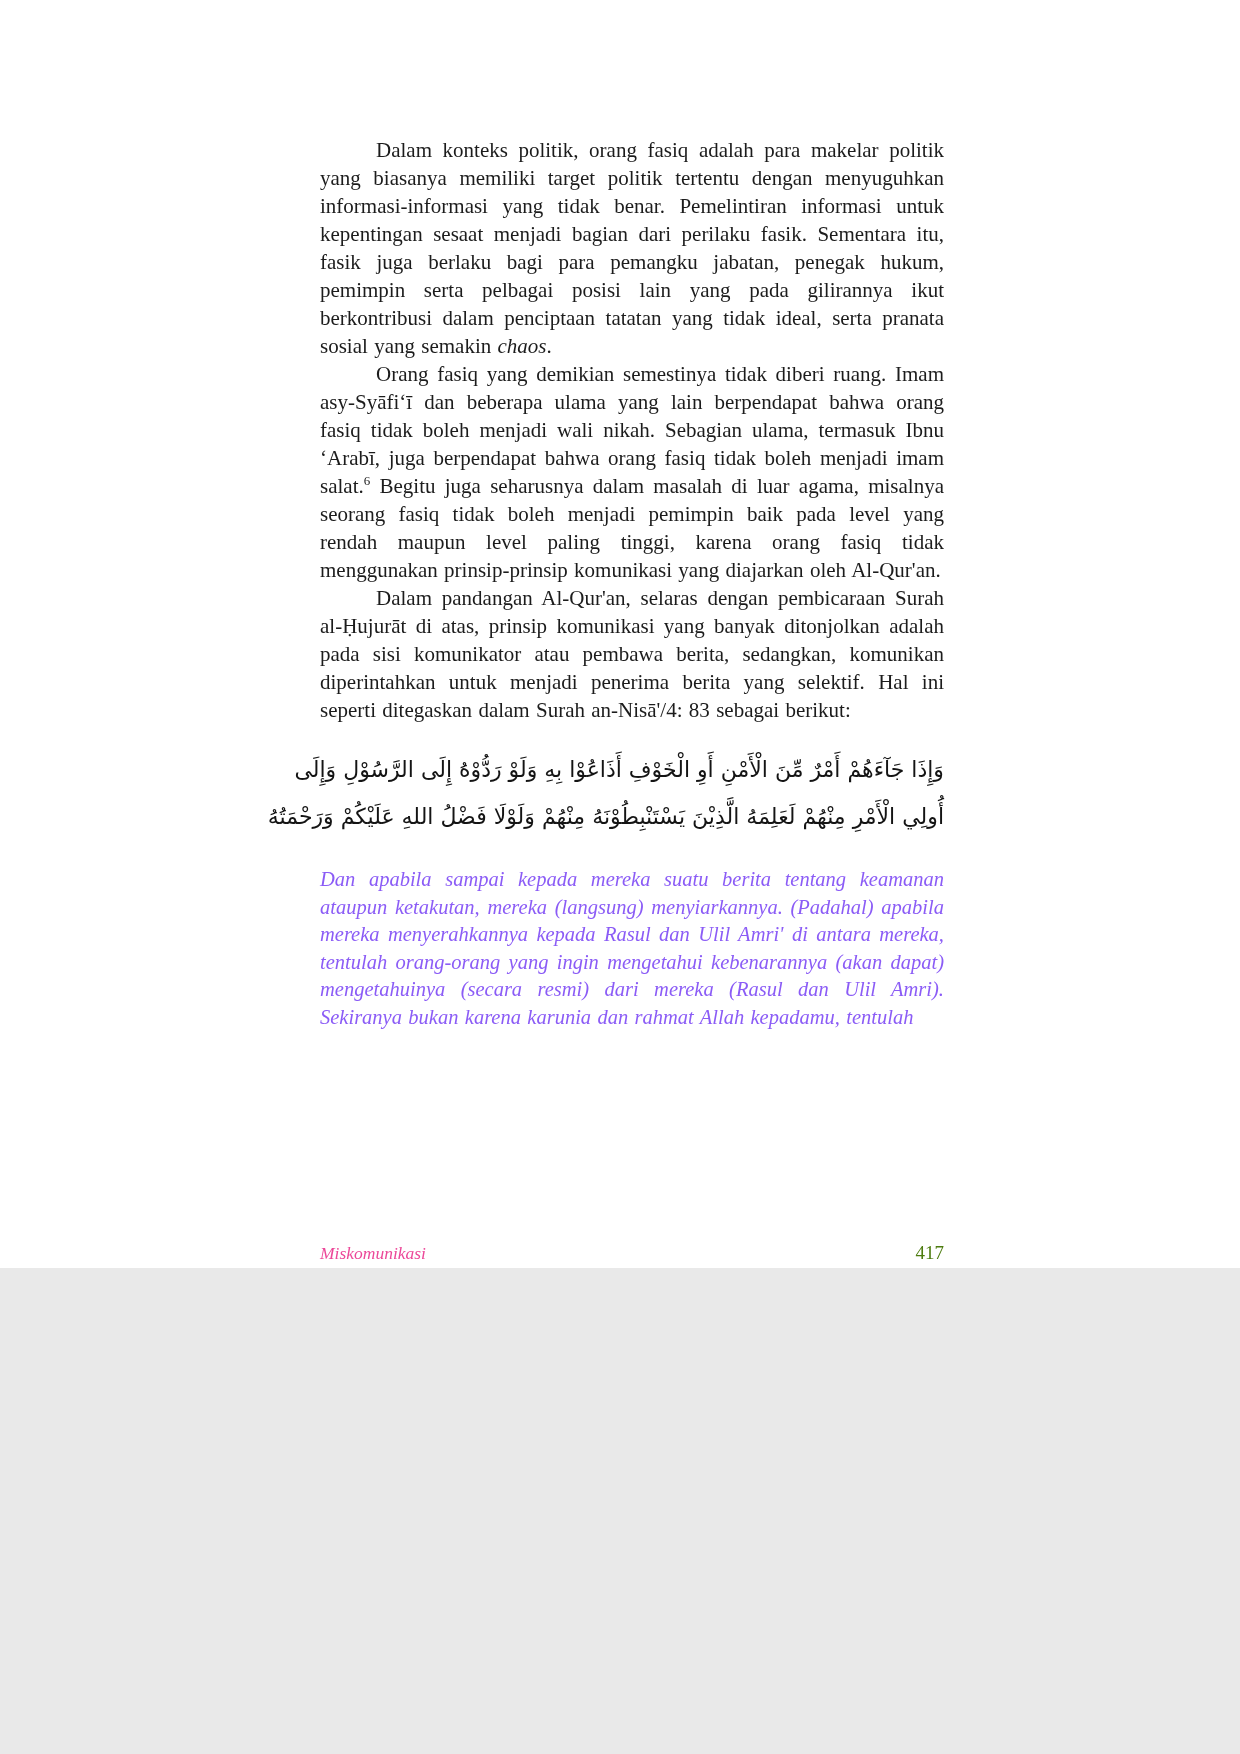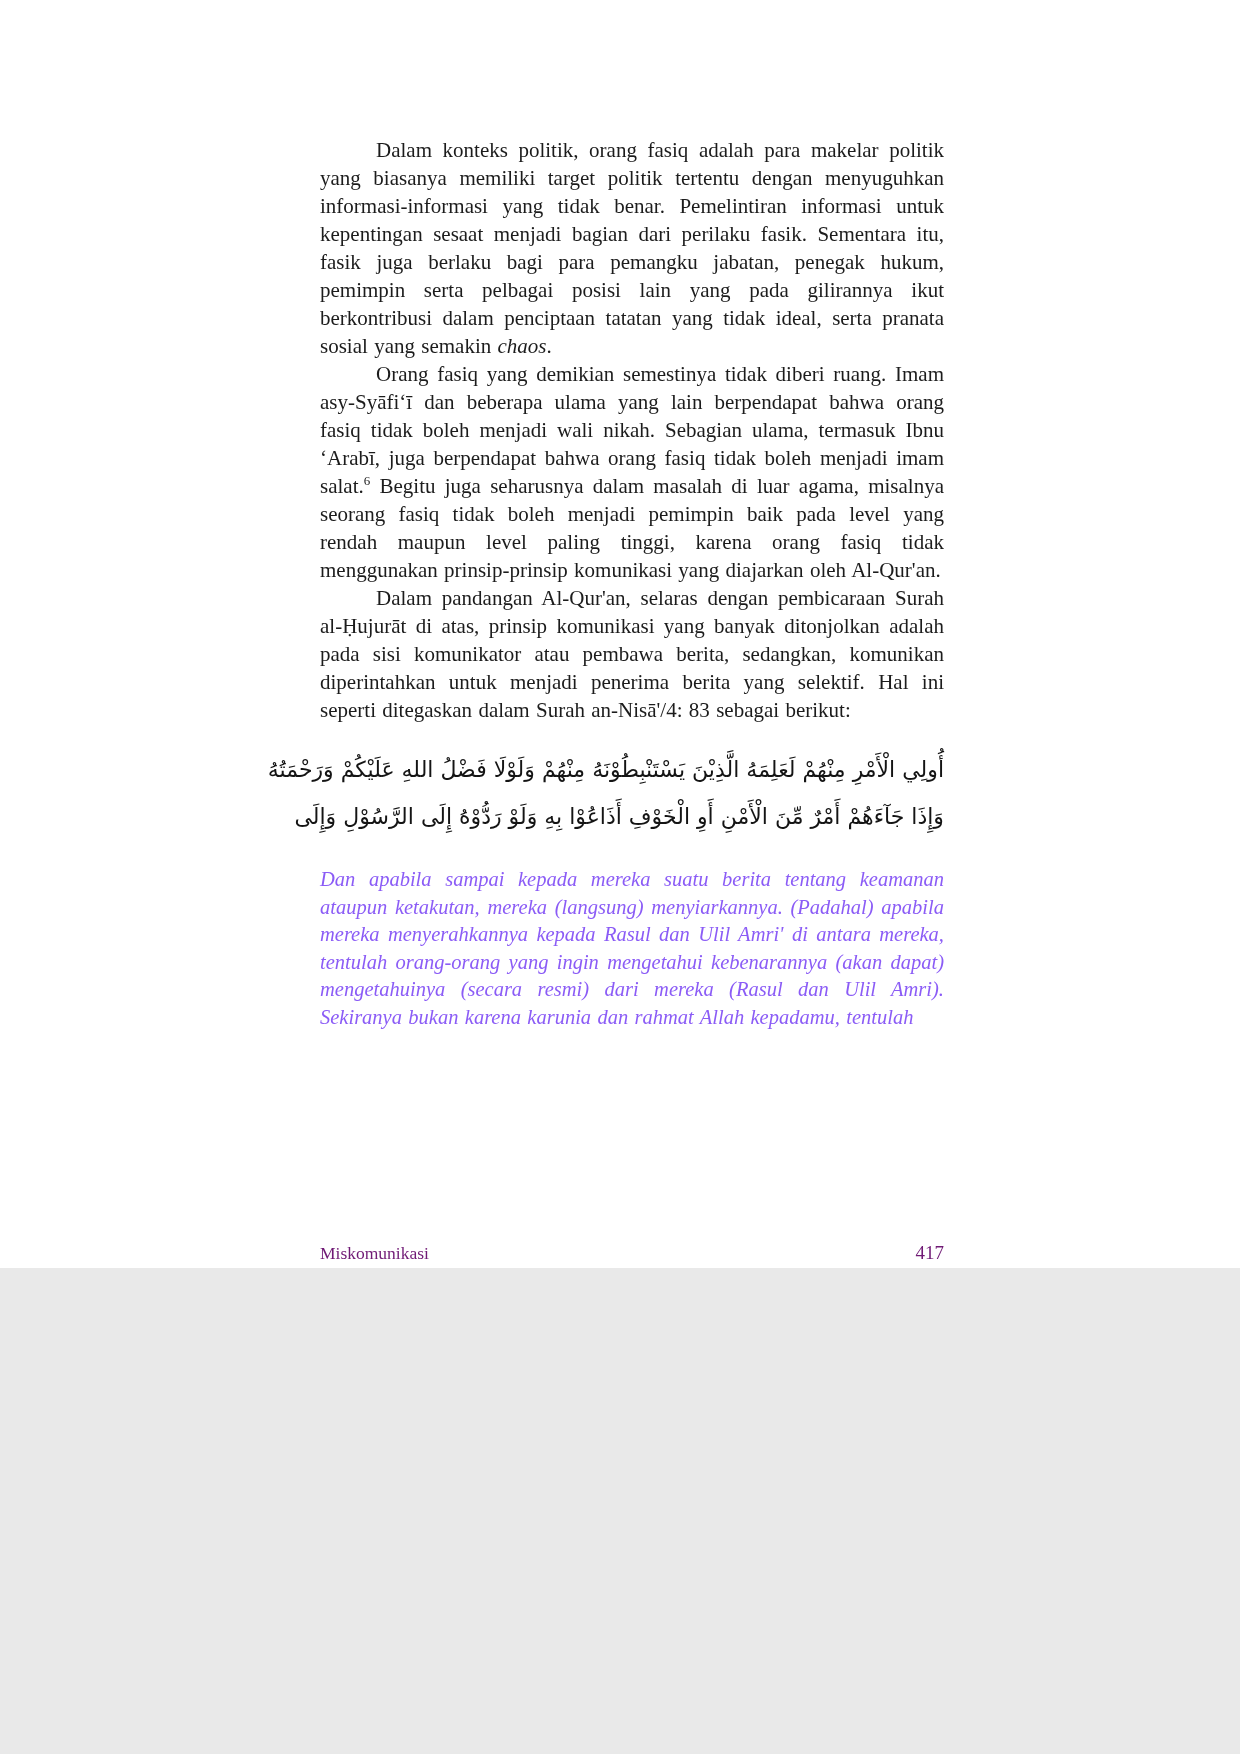--- a/index.html
+++ b/index.html
@@ -68,43 +68,44 @@
   .footer {
     position: absolute;
     left: 320px;
     top: 1242px;
     width: 624px;
     display: flex;
     justify-content: space-between;
     align-items: baseline;
   }
   .running {
+    font-style: italic;
     font-size: 17.5px;
-    color: #701a75;
+    color: #ec4899;
   }
   .pagenum {
     font-size: 19px;
-    color: #701a75;
+    color: #4d7c0f;
   }
 </style>
 </head>
 <body>
 
 <div class="page">
   <main class="text-block">
 
     <p class="para indent"><span>Dalam konteks politik, orang fasiq adalah para makelar politik yang biasanya memiliki target politik tertentu dengan menyuguhkan informasi-informasi yang tidak benar. Pemelintiran informasi untuk kepentingan sesaat menjadi bagian dari perilaku fasik. Sementara itu, fasik juga berlaku bagi para pemangku jabatan, penegak hukum, pemimpin serta pelbagai posisi lain yang pada gilirannya ikut berkontribusi dalam penciptaan tatatan yang tidak ideal, serta pranata sosial yang semakin </span><em class="it">chaos</em><span>.</span></p>
 
     <p class="para indent"><span>Orang fasiq yang demikian semestinya tidak diberi ruang. Imam asy-Syāfi‘ī dan beberapa ulama yang lain berpendapat bahwa orang fasiq tidak boleh menjadi wali nikah. Sebagian ulama, termasuk Ibnu ‘Arabī, juga berpendapat bahwa orang fasiq tidak boleh menjadi imam salat.</span><sup class="fn">6</sup><span> Begitu juga seharusnya dalam masalah di luar agama, misalnya seorang fasiq tidak boleh menjadi pemimpin baik pada level yang rendah maupun level paling tinggi, karena orang fasiq tidak menggunakan prinsip-prinsip komunikasi yang diajarkan oleh Al-Qur'an.</span></p>
 
     <p class="para indent">Dalam pandangan Al-Qur'an, selaras dengan pembicaraan Surah al-Ḥujurāt di atas, prinsip komunikasi yang banyak ditonjolkan adalah pada sisi komunikator atau pembawa berita, sedangkan, komunikan diperintahkan untuk menjadi penerima berita yang selektif. Hal ini seperti ditegaskan dalam Surah an-Nisā'/4: 83 sebagai berikut:</p>
 
     <div class="arabic">
+      <div class="ar-line ar-justify">وَإِذَا جَآءَهُمْ أَمْرٌ مِّنَ الْأَمْنِ أَوِ الْخَوْفِ أَذَاعُوْا بِهِ وَلَوْ رَدُّوْهُ إِلَى الرَّسُوْلِ وَإِلَى</div>
       <div class="ar-line ar-justify">أُولِي الْأَمْرِ مِنْهُمْ لَعَلِمَهُ الَّذِيْنَ يَسْتَنْبِطُوْنَهُ مِنْهُمْ وَلَوْلَا فَضْلُ اللهِ عَلَيْكُمْ وَرَحْمَتُهُ</div>
-      <div class="ar-line ar-justify">وَإِذَا جَآءَهُمْ أَمْرٌ مِّنَ الْأَمْنِ أَوِ الْخَوْفِ أَذَاعُوْا بِهِ وَلَوْ رَدُّوْهُ إِلَى الرَّسُوْلِ وَإِلَى</div>
     </div>
 
     <p class="translation">Dan apabila sampai kepada mereka suatu berita tentang keamanan ataupun ketakutan, mereka (langsung) menyiarkannya. (Padahal) apabila mereka menyerahkannya kepada Rasul dan Ulil Amri' di antara mereka, tentulah orang-orang yang ingin mengetahui kebenarannya (akan dapat) mengetahuinya (secara resmi) dari mereka (Rasul dan Ulil Amri). Sekiranya bukan karena karunia dan rahmat Allah kepadamu, tentulah</p>
 
   </main>
 
   <footer class="footer">
     <span class="running">Miskomunikasi</span>
     <span class="pagenum">417</span>
   </footer>

